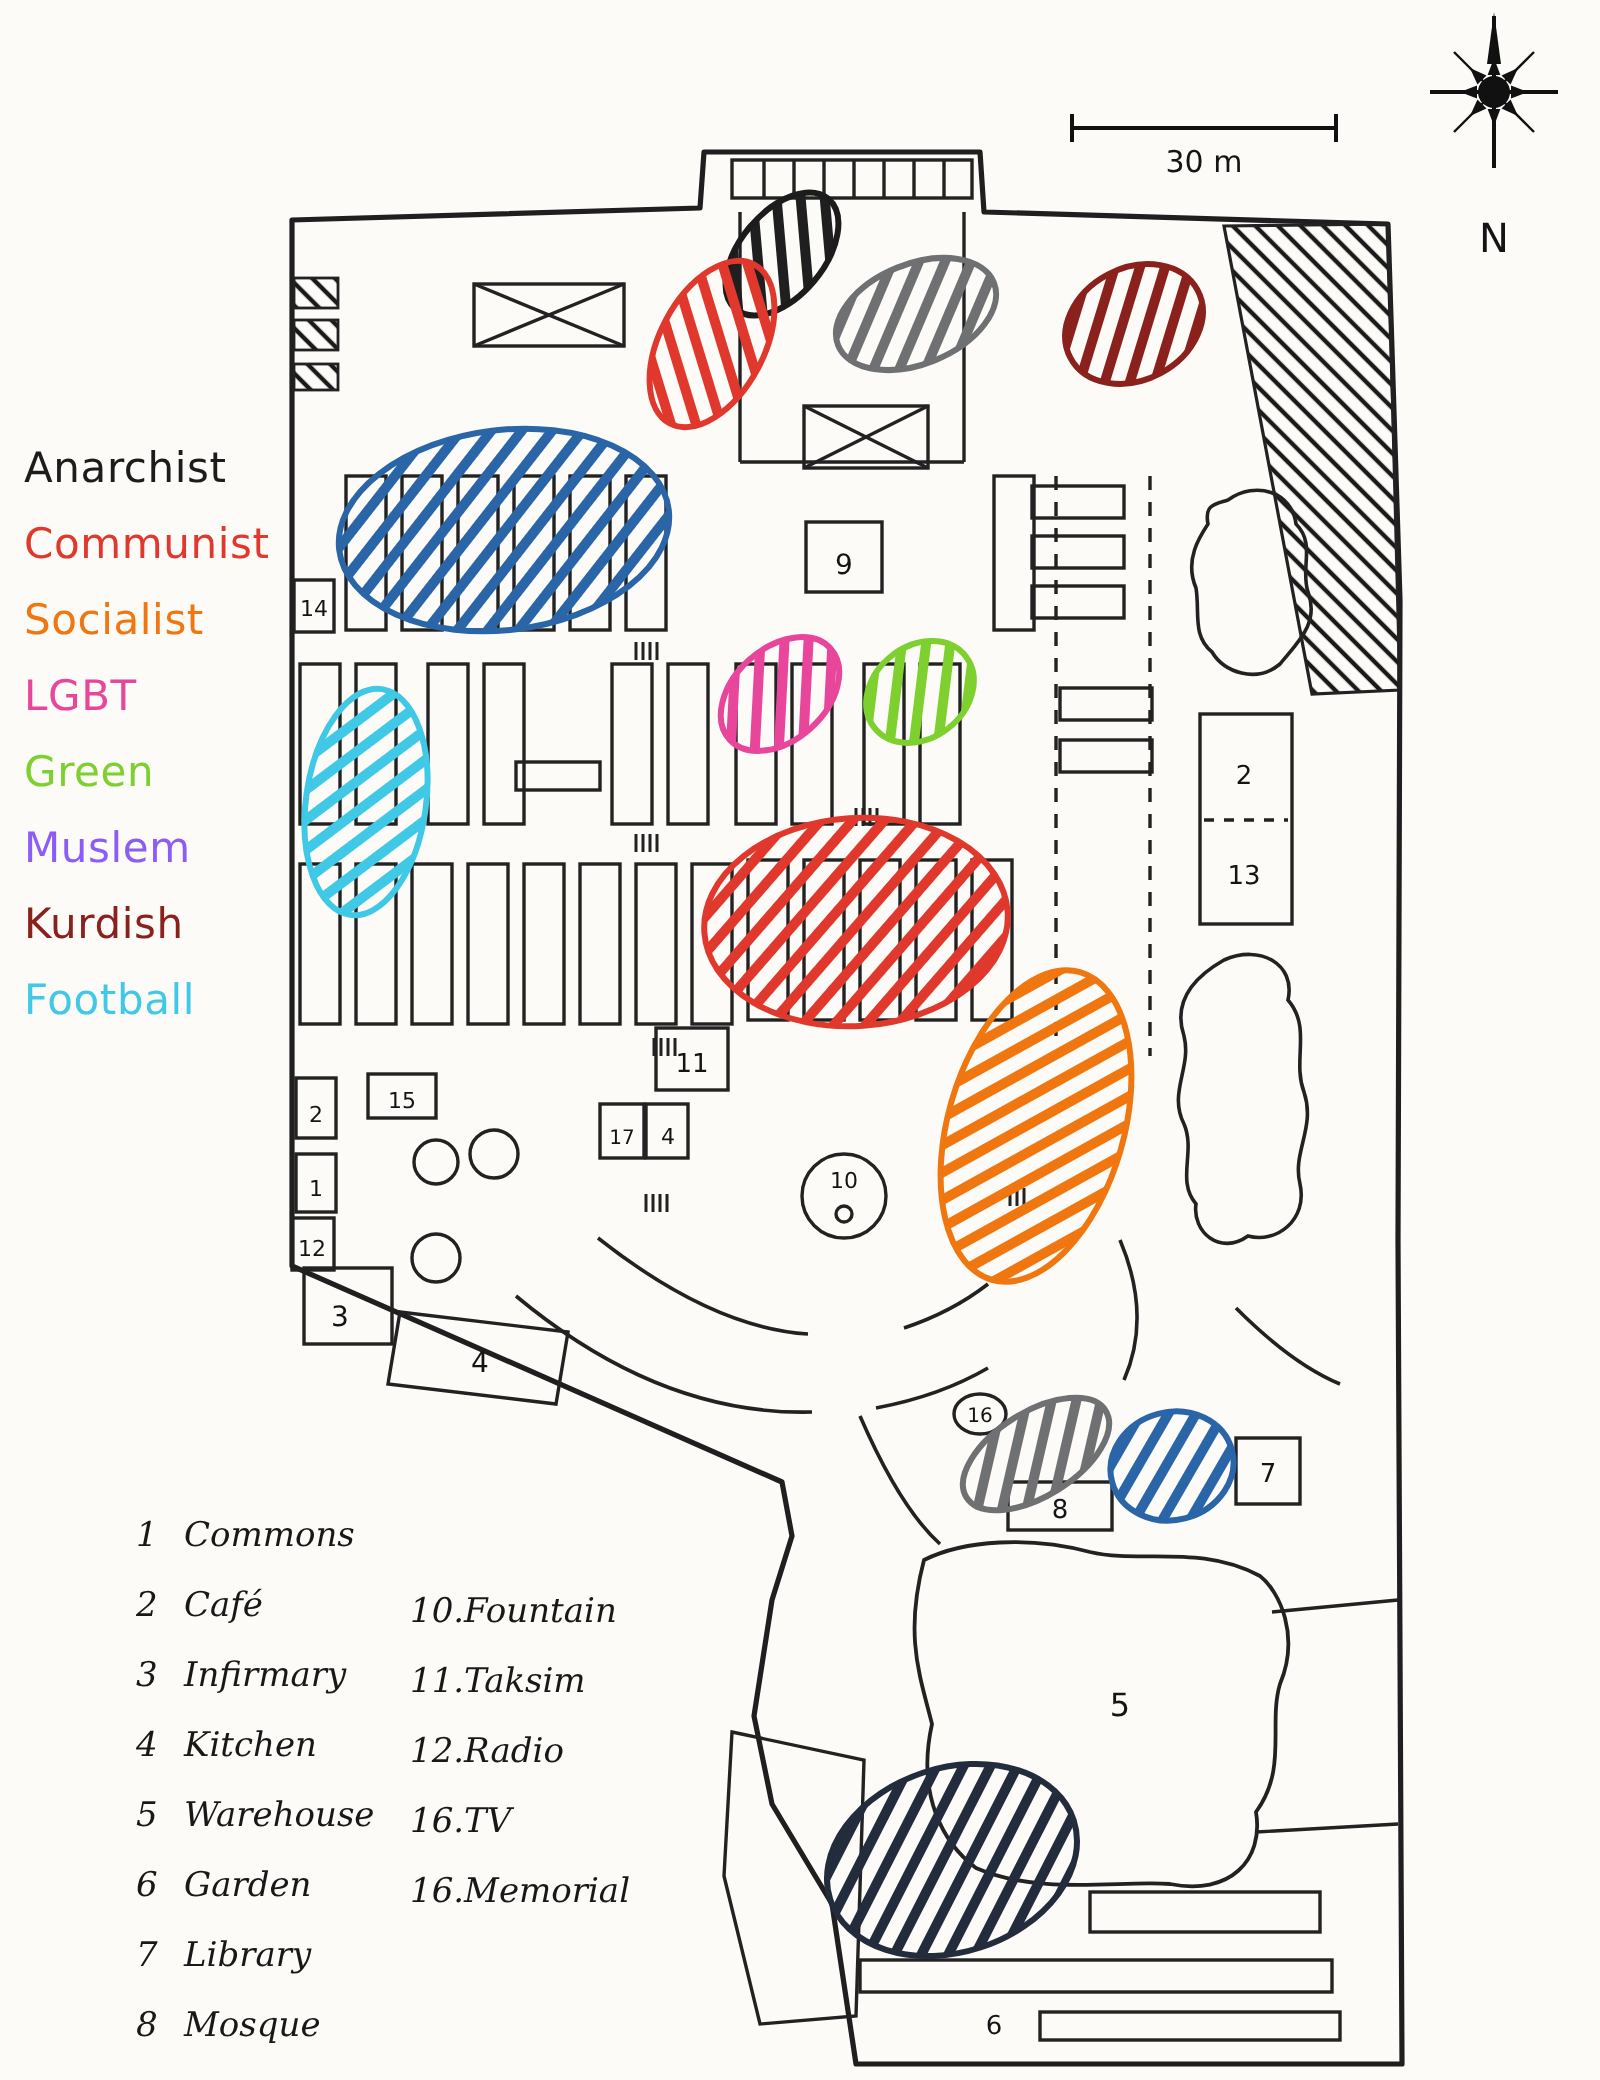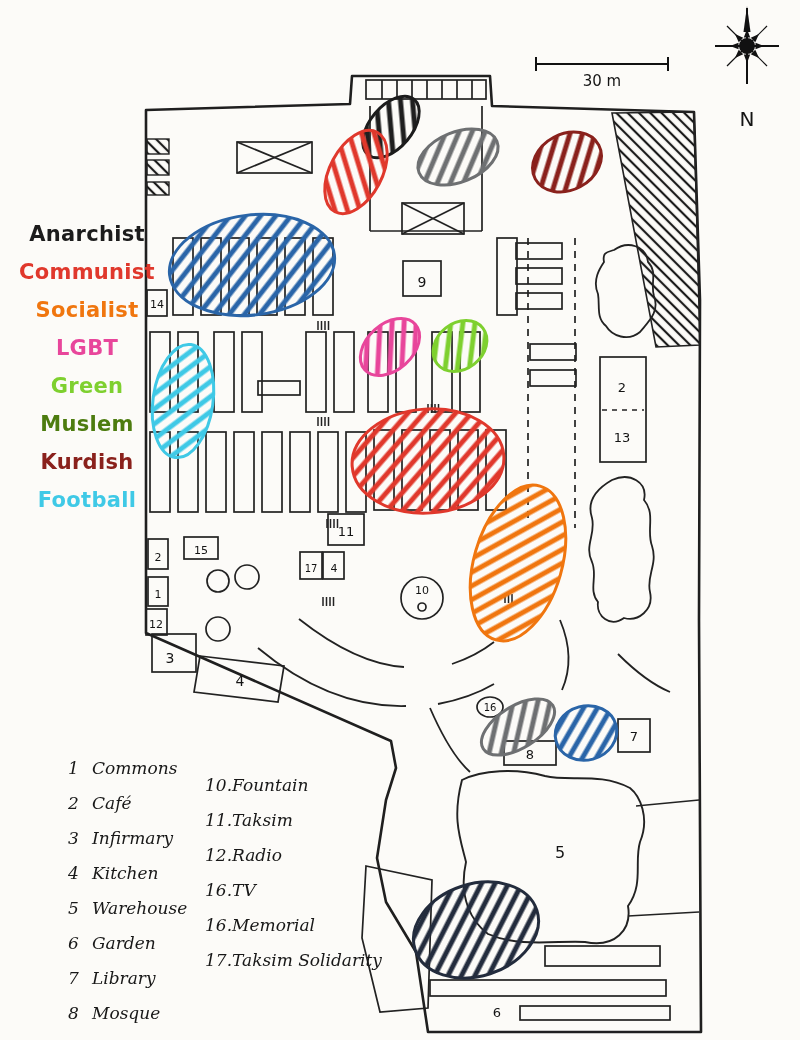--- a/index.html
+++ b/index.html
@@ -4,28 +4,28 @@
 <style>
   html,body{margin:0;padding:0;background:#ffffff;}
   .page{
     position:relative;width:800px;height:1040px;overflow:hidden;
     background:#fcfbf8;font-family:"DejaVu Sans",sans-serif;
   }
   .map-svg{position:absolute;left:0;top:0;}
   
   .legend{position:absolute;left:12px;top:222px;width:150px;}
   .legend-item{
-    font-family:"DejaVu Sans",sans-serif;font-weight:bold;
-    font-size:21px;line-height:24px;margin-bottom:14px;letter-spacing:.3px;text-align:center;
+    font-family:"DejaVu Sans",sans-serif;font-weight:normal;
+    font-size:21px;line-height:24px;margin-bottom:14px;letter-spacing:.3px;
   }
   
   .places{position:absolute;left:0;top:0;width:0;height:0;}
   .places-col{position:absolute;color:#181818;}
   .col1{left:68px;top:722px;width:150px;margin-top:37px;}
-  .col2{left:205px;top:776px;width:190px;}
+  .col2{left:205px;top:797px;width:190px;}
   .place{
     font-family:"DejaVu Serif",serif;font-style:italic;
     font-size:17px;line-height:19px;margin-bottom:16px;white-space:nowrap;
   }
   .pnum{display:inline-block;min-width:24px;}
   svg text{
     font-family:"DejaVu Sans",sans-serif;fill:#141414;
   }
 </style>
 </head>
@@ -287,21 +287,21 @@
     </g>
     <text x="602" y="86" font-size="15" text-anchor="middle">30 m</text>
   </svg>
 
   <div class="legend">
     <div class="legend-item" style="color: rgb(28, 28, 28);">Anarchist</div>
     <div class="legend-item" style="color: rgb(224, 56, 44);">Communist</div>
     <div class="legend-item" style="color: rgb(240, 118, 15);">Socialist</div>
     <div class="legend-item" style="color: rgb(232, 70, 155);">LGBT</div>
     <div class="legend-item" style="color: rgb(126, 208, 47);">Green</div>
-    <div class="legend-item" style="color: #4d7c0f;">Muslem</div>
+    <div class="legend-item" style="color: #8b5cf6;">Muslem</div>
     <div class="legend-item" style="color: rgb(138, 33, 28);">Kurdish</div>
     <div class="legend-item" style="color: rgb(63, 201, 230);">Football</div>
   </div>
 
   <div class="places">
     <div class="places-col col1">
       <div class="place"><span class="pnum">1</span><span>Commons</span></div>
       <div class="place"><span class="pnum">2</span><span>Café</span></div>
       <div class="place"><span class="pnum">3</span><span>Infirmary</span></div>
       <div class="place"><span class="pnum">4</span><span>Kitchen</span></div>
@@ -310,17 +310,16 @@
       <div class="place"><span class="pnum">7</span><span>Library</span></div>
       <div class="place"><span class="pnum">8</span><span>Mosque</span></div>
       <div class="place"><span class="pnum">9</span><span>Castle</span></div>
     </div>
     <div class="places-col col2">
       <div class="place"><span class="pnum">10.</span><span>Fountain</span></div>
       <div class="place"><span class="pnum">11.</span><span>Taksim</span></div>
       <div class="place"><span class="pnum">12.</span><span>Radio</span></div>
       <div class="place"><span class="pnum">16.</span><span>TV</span></div>
       <div class="place"><span class="pnum">16.</span><span>Memorial</span></div>
-      <div class="place"><span class="pnum">17.</span><span>Taksim Solidarity</span></div>
     </div>
   </div>
 
 </div>
 
 </body></html>

